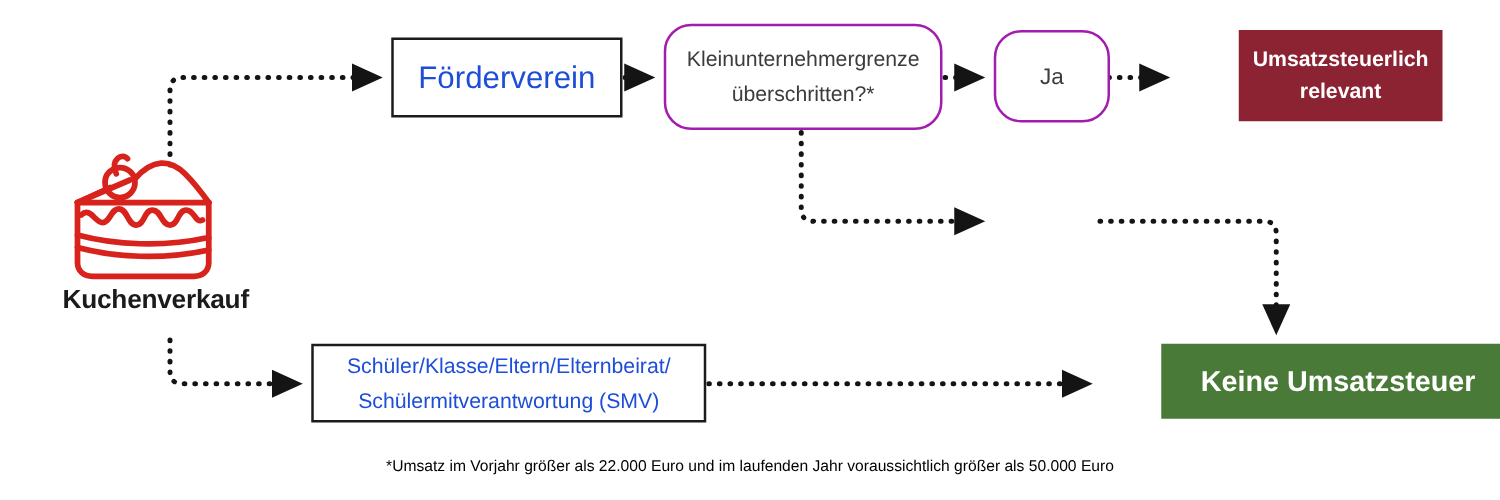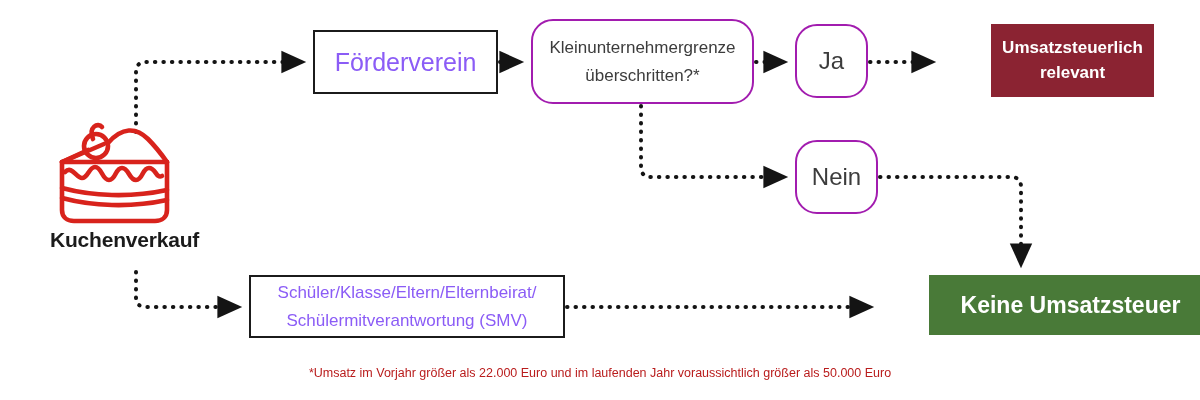--- a/index.html
+++ b/index.html
@@ -33,21 +33,21 @@
     display: flex;
     align-items: center;
     justify-content: center;
     text-align: center;
     background: #ffffff;
   }
 
   
   .box-rect {
     border: 2px solid #1b1b1b;
-    color: #8b5cf6;
+    color: #1d4ed8;
   }
 
   
   .box-round {
     border: 2px solid #a21caf;
     border-radius: 22px;
     color: #3c3c3c;
   }
 
   
@@ -63,22 +63,22 @@
     font-size: 25px;
     line-height: 1.15;
   }
   #node-kleinunternehmergrenze {
     left: 531px; top: 19px; width: 223px; height: 85px;
     font-size: 17px;
     line-height: 1.6;
     padding: 0 10px;
   }
   #node-ja {
-    left: 795px; top: 24px; width: 73px; height: 74px;
-    font-size: 24px;
+    left: 795px; top: 24px; width: 93px; height: 74px;
+    font-size: 18px;
   }
   #node-nein {
     left: 795px; top: 140px; width: 83px; height: 74px;
     font-size: 24px;
   }
   #node-umsatzsteuerlich-relevant {
     left: 943px; top: 24px; width: 163px; height: 73px;
     font-size: 17px;
     line-height: 1.45;
     padding: 0 8px;
@@ -126,21 +126,21 @@
     letter-spacing: -0.2px;
   }
 
   #footnote {
     position: absolute;
     left: 0;
     top: 366px;
     width: 1200px;
     text-align: center;
     font-size: 12.5px;
-    color: #b91c1c;
+    color: #000000;
   }
 </style>
 </head>
 <body>
 
 <div id="stage">
 
   <svg id="edges" viewBox="0 0 1200 400">
     <defs>
       <marker id="arrowRight" markerWidth="7" markerHeight="7" refX="5.4" refY="3.2" orient="auto" markerUnits="strokeWidth">
@@ -204,23 +204,20 @@
 
   <div id="node-kleinunternehmergrenze" class="node box-round">
     <span class="node-text">Kleinunternehmergrenze
 überschritten?*</span>
   </div>
 
   <div id="node-ja" class="node box-round">
     <span class="node-text">Ja</span>
   </div>
 
-  <div id="node-nein" class="node box-round">
-    <span class="node-text">Nein</span>
-  </div>
 
   <div id="node-umsatzsteuerlich-relevant" class="node box-fill" style="background:#8B2332;">
     <span class="node-text">Umsatzsteuerlich
 relevant</span>
   </div>
 
   <div id="node-schueler" class="node box-rect">
     <span class="node-text">Schüler/Klasse/Eltern/Elternbeirat/
 Schülermitverantwortung (SMV)</span>
   </div>

